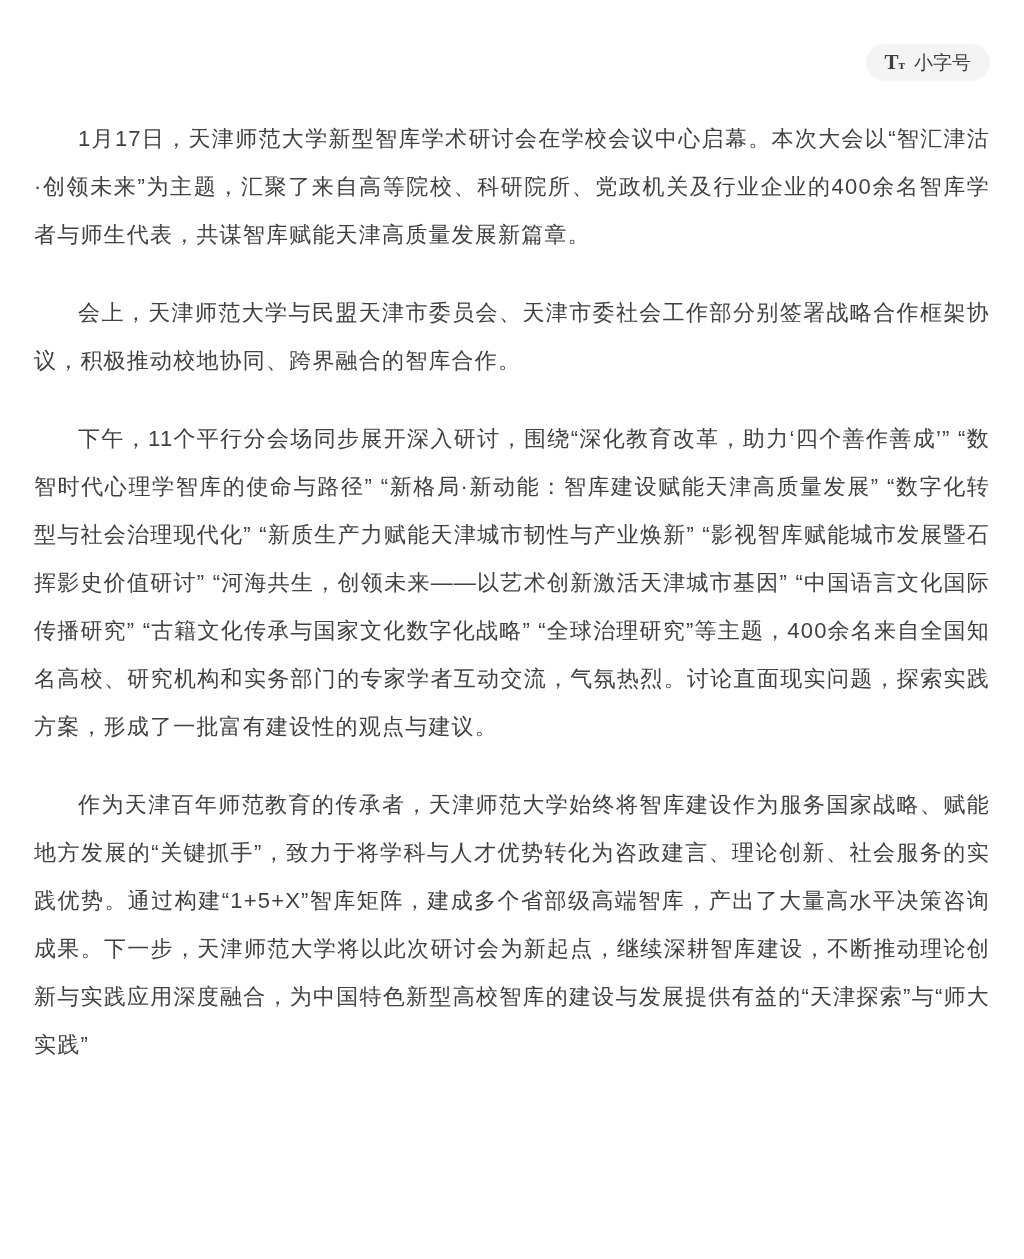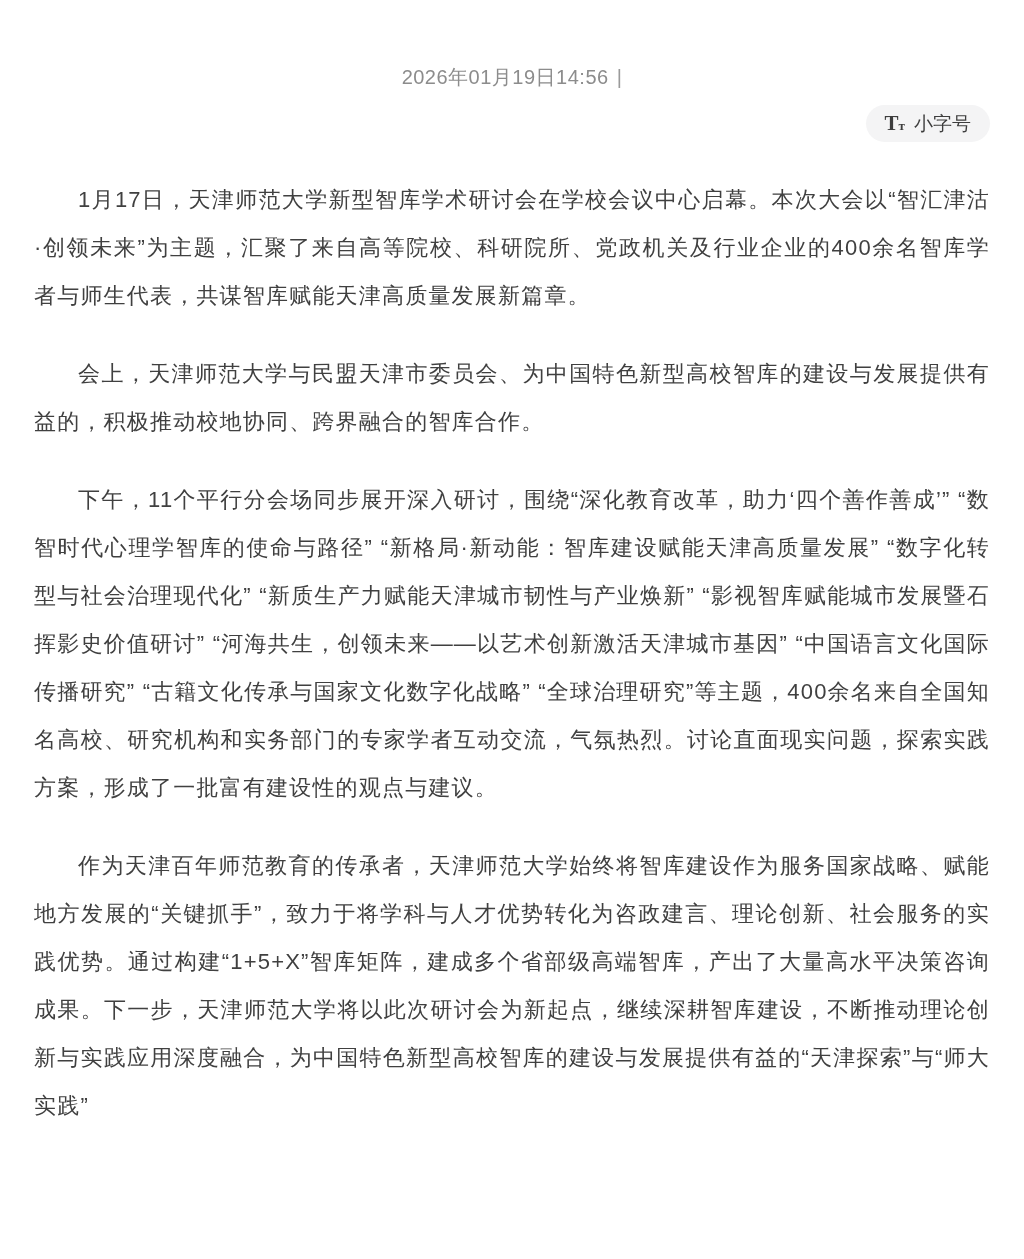--- a/index.html
+++ b/index.html
@@ -75,34 +75,31 @@
     letter-spacing: 1.2px;
   }
   .article-body p:last-child { margin-bottom: 0; }
 </style>
 </head>
 <body>
 
 <div class="page">
 
 
-  <div class="meta-row">
-    <span>2026年01月19日14:56</span><span class="sep">|</span>
-  </div>
 
   <div class="toolbar-row">
     <button class="font-size-btn">
       <span class="tt-icon">
         <span class="t-large">T</span>
           <span class="t-small">т</span>
       </span>
       <span>小字号</span>
     </button>
   </div>
 
   <div class="article-body">
     <p>1月17日，天津师范大学新型智库学术研讨会在学校会议中心启幕。本次大会以“智汇津沽·创领未来”为主题，汇聚了来自高等院校、科研院所、党政机关及行业企业的400余名智库学者与师生代表，共谋智库赋能天津高质量发展新篇章。</p>
-    <p>会上，天津师范大学与民盟天津市委员会、为中国特色新型高校智库的建设与发展提供有益的，积极推动校地协同、跨界融合的智库合作。</p>
+    <p>会上，天津师范大学与民盟天津市委员会、天津市委社会工作部分别签署战略合作框架协议，积极推动校地协同、跨界融合的智库合作。</p>
     <p>下午，11个平行分会场同步展开深入研讨，围绕“深化教育改革，助力‘四个善作善成’” “数智时代心理学智库的使命与路径” “新格局·新动能：智库建设赋能天津高质量发展” “数字化转型与社会治理现代化” “新质生产力赋能天津城市韧性与产业焕新” “影视智库赋能城市发展暨石挥影史价值研讨” “河海共生，创领未来——以艺术创新激活天津城市基因” “中国语言文化国际传播研究” “古籍文化传承与国家文化数字化战略” “全球治理研究”等主题，400余名来自全国知名高校、研究机构和实务部门的专家学者互动交流，气氛热烈。讨论直面现实问题，探索实践方案，形成了一批富有建设性的观点与建议。</p>
     <p>作为天津百年师范教育的传承者，天津师范大学始终将智库建设作为服务国家战略、赋能地方发展的“关键抓手”，致力于将学科与人才优势转化为咨政建言、理论创新、社会服务的实践优势。通过构建“1+5+X”智库矩阵，建成多个省部级高端智库，产出了大量高水平决策咨询成果。下一步，天津师范大学将以此次研讨会为新起点，继续深耕智库建设，不断推动理论创新与实践应用深度融合，为中国特色新型高校智库的建设与发展提供有益的“天津探索”与“师大实践”</p>
   </div>
 
 </div>
 
 </body></html>

